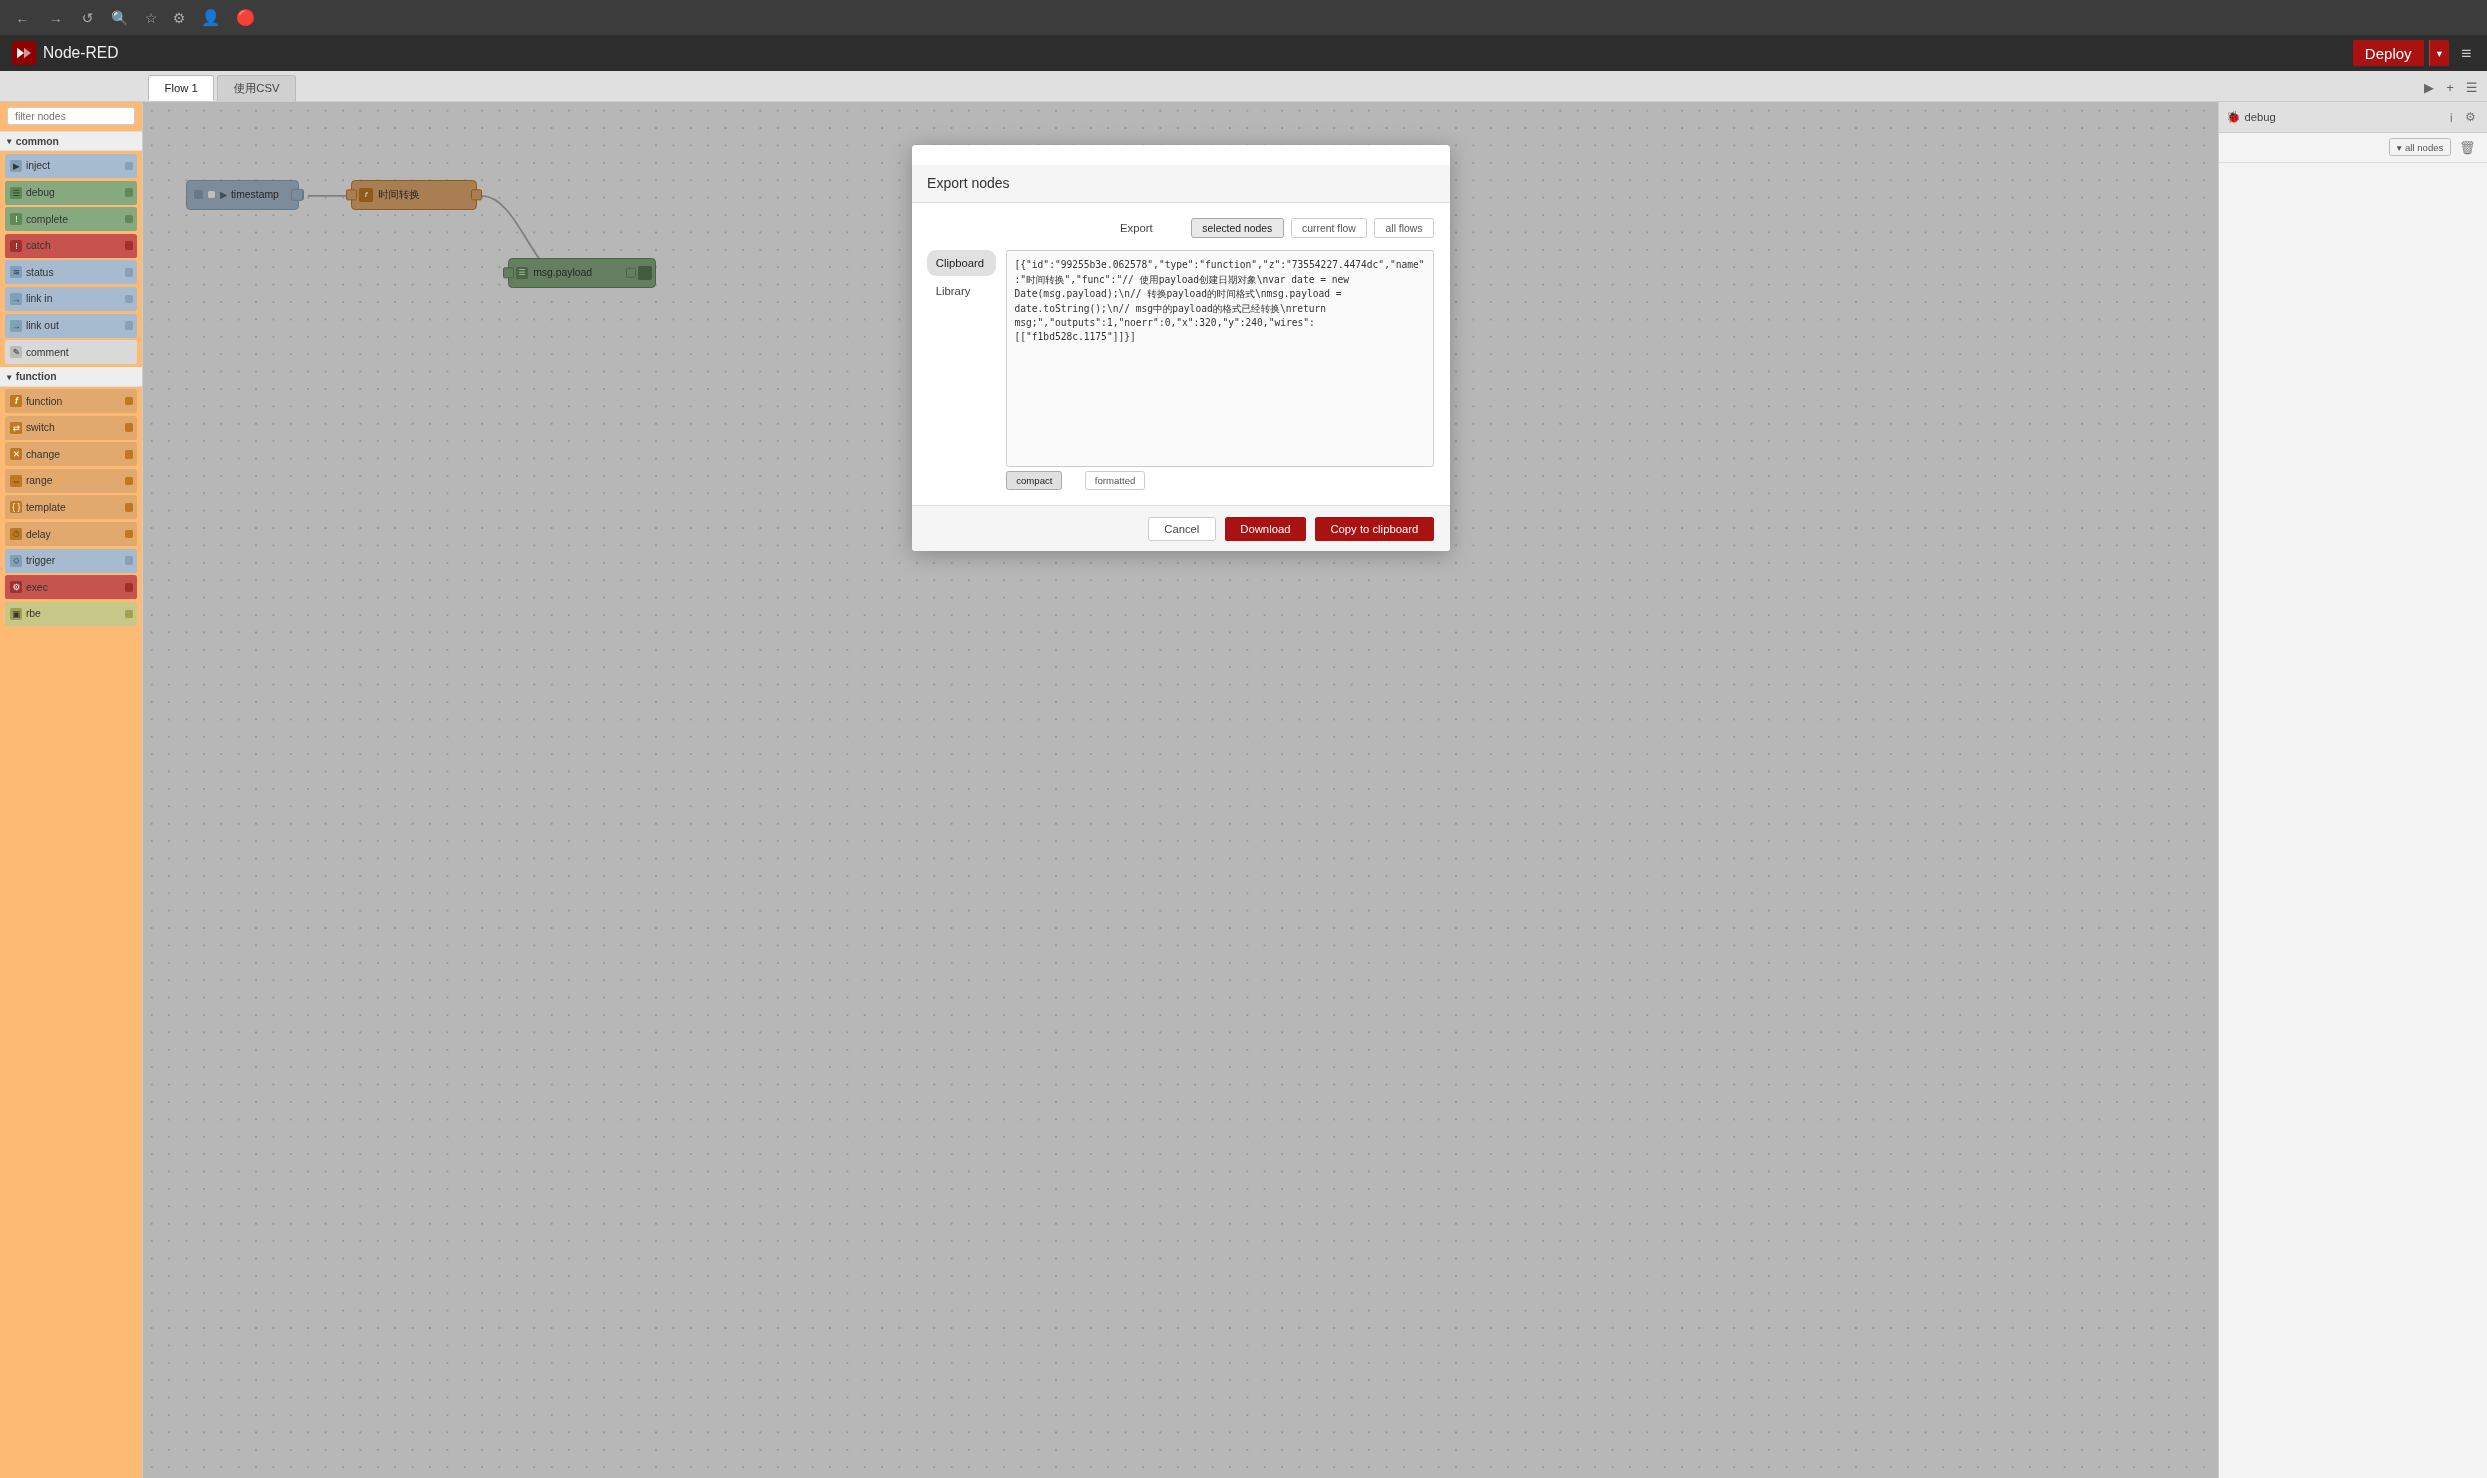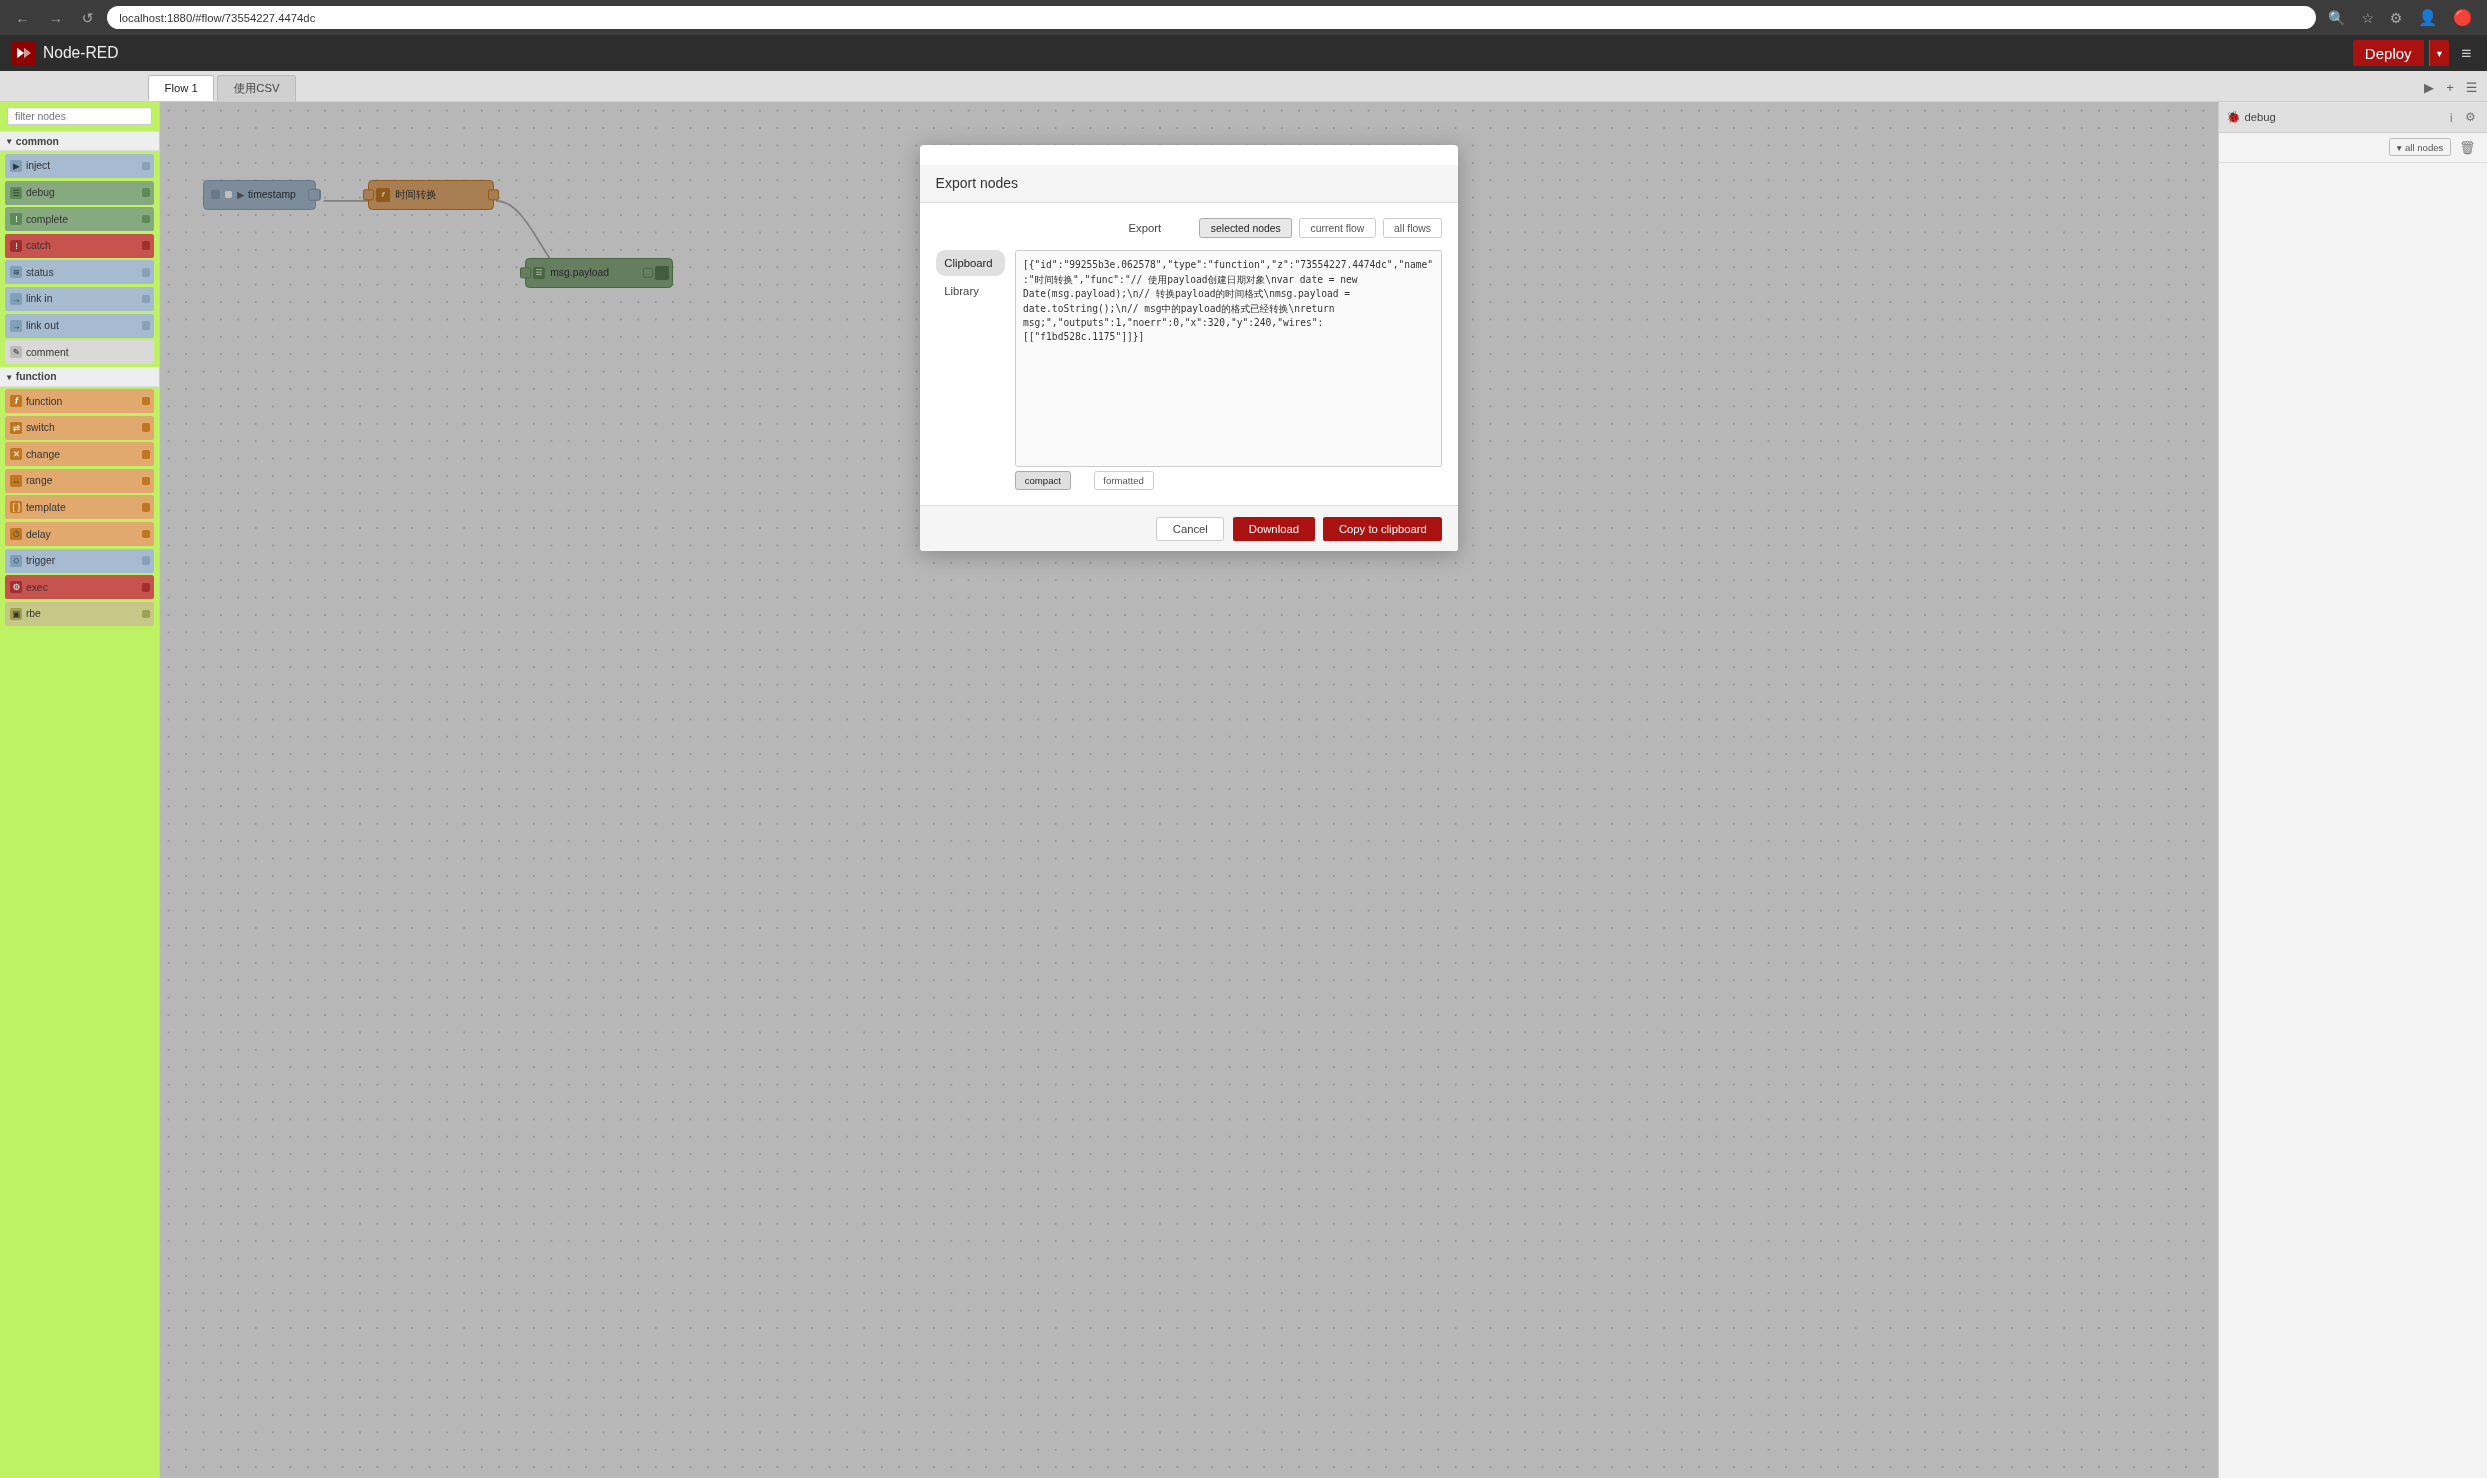--- a/index.html
+++ b/index.html
@@ -132,22 +132,22 @@
     }
 
     
     .main-layout {
       display: flex;
       height: calc(100vh - 35px - 36px - 31px);
     }
 
     
     .sidebar {
-      width: 160px;
-      background: #bef264;
+      width: 143px;
+      background: #fdba74;
       border-right: 0.9px solid #ccc;
       overflow-y: auto;
       flex-shrink: 0;
     }
     .sidebar-filter {
       padding: 5.2px 7px;
       border-bottom: 0.9px solid #ddd;
     }
     .sidebar-filter input {
       width: 100%;
@@ -521,21 +521,20 @@
     ::-webkit-scrollbar-track { background: #f0f0f0; }
     ::-webkit-scrollbar-thumb { background: #ccc; border-radius: 2.6px; }
   </style>
 </head>
 <body>
 
 <div class="browser-bar">
   <button class="browser-nav-btn">←</button>
   <button class="browser-nav-btn">→</button>
   <button class="browser-nav-btn">↺</button>
-  <input class="browser-address-bar" value="localhost:1880/#flow/73554227.4474dc" style="">
   <div class="browser-icons">
     <button class="browser-icon-btn">🔍</button>
     <button class="browser-icon-btn">☆</button>
     <button class="browser-icon-btn">⚙</button>
     <button class="browser-icon-btn user">👤</button>
     <button class="browser-icon-btn red">🔴</button>
   </div>
 </div>
 
 <div class="app-header">

